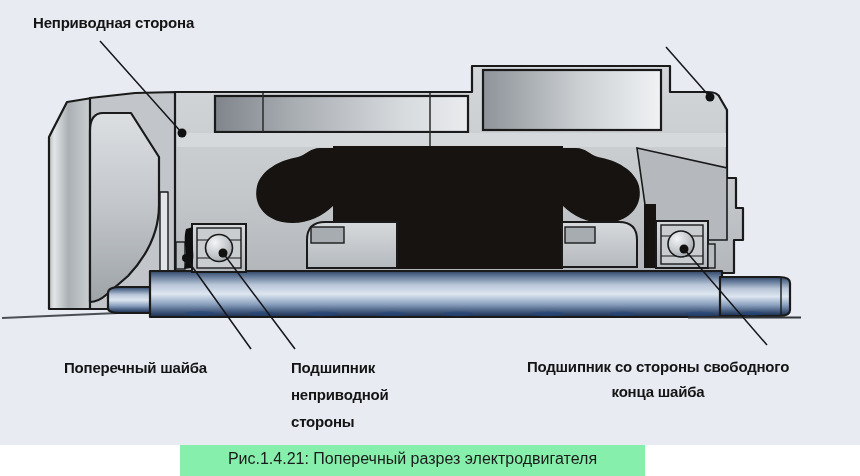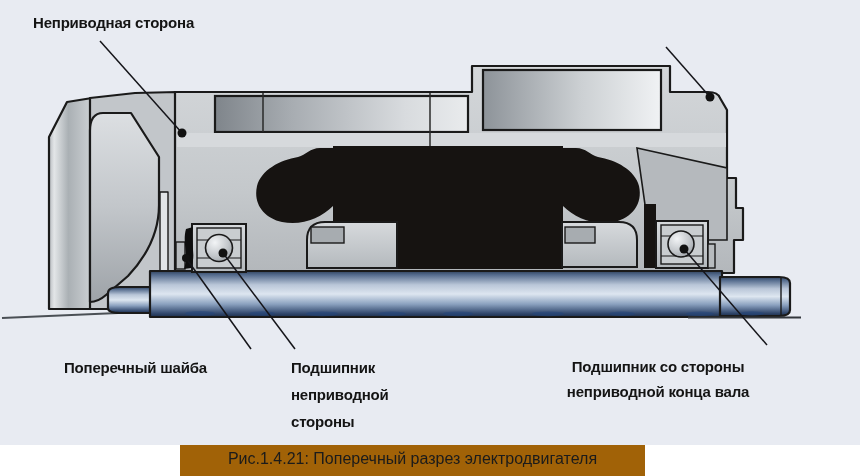--- a/index.html
+++ b/index.html
@@ -1,21 +1,21 @@
 <!DOCTYPE html>
 <html><head>
 <meta charset="utf-8">
 <style>
   html,body{margin:0;padding:0;background:#ffffff;}
   #stage{
     position:relative;width:860px;height:476px;overflow:hidden;background:#ffffff;
     font-family:"Liberation Sans", sans-serif;
   }
   .figure-bg{position:absolute;left:0;top:0;width:860px;height:445px;background:#e8ebf2;}
-  .caption-strip{position:absolute;left:180px;top:445px;width:465px;height:31px;background:#a16207;}
+  .caption-strip{position:absolute;left:180px;top:445px;width:465px;height:31px;background:#86efac;}
   #diagram{position:absolute;left:0;top:0;}
   .lbl{
     position:absolute;color:#141414;font-weight:bold;font-size:15px;line-height:27px;
     letter-spacing:-0.2px;white-space:nowrap;
   }
   .lbl.wrap{white-space:normal;}
   .lbl-nondrive{left:33px;top:9px;}
   .lbl-flange{left:484px;top:9px;}
   .lbl-washer{left:64px;top:354px;}
   .lbl-bearing-nd{left:291px;top:354px;width:150px;}
@@ -185,14 +185,14 @@
       <circle cx="710" cy="97" r="4.5"></circle>
       <circle cx="186" cy="258" r="4"></circle>
       <circle cx="223" cy="253" r="4.5"></circle>
       <circle cx="684" cy="249" r="4.5"></circle>
     </g>
   </svg>
 
   <div class="lbl lbl-nondrive">Неприводная сторона</div>
   <div class="lbl lbl-washer">Поперечный шайба</div>
   <div class="lbl wrap lbl-bearing-nd">Подшипник неприводной стороны</div>
-  <div class="lbl wrap lbl-bearing-free">Подшипник со стороны неприводной конца вала</div>
+  <div class="lbl wrap lbl-bearing-free">Подшипник со стороны свободного конца шайба</div>
 </div>
 
 </body></html>

